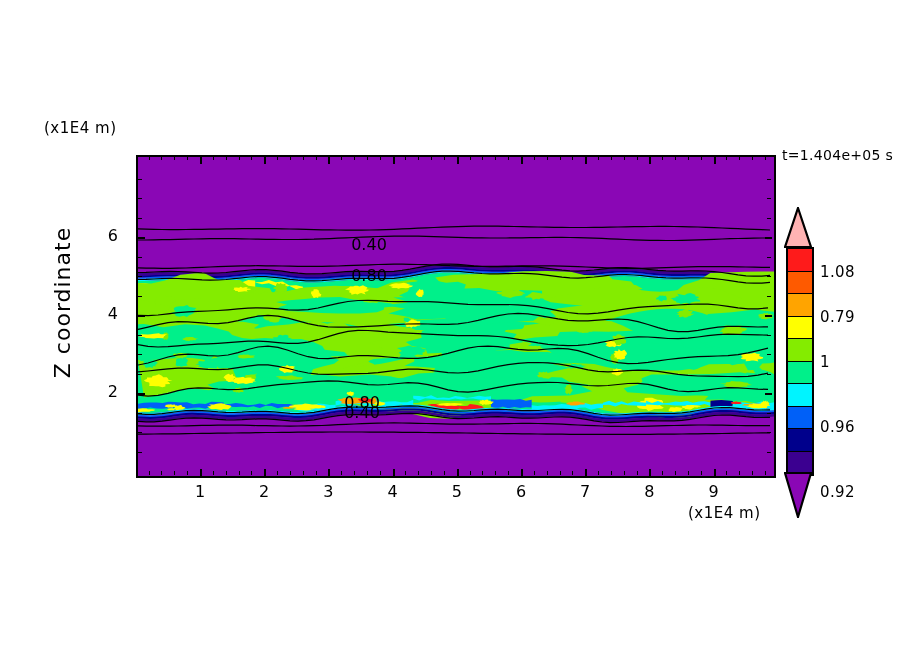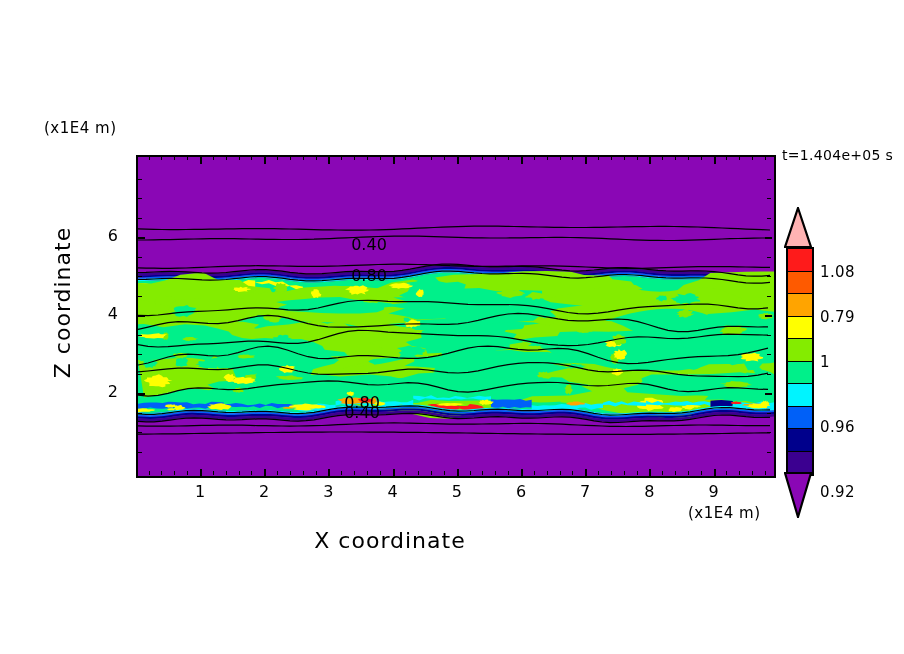--- a/index.html
+++ b/index.html
@@ -136,21 +136,20 @@
 </head>
 <body>
 
 <div id="root">
 
 
   <div class="unit-tl">(x1E4 m)</div>
   <div class="unit-br">(x1E4 m)</div>
   <div class="timestamp">t=1.404e+05 s</div>
 
-  <div class="xlabel">X coordinate</div>
   <div class="ylabel">Z coordinate</div>
 
   <div id="plot">
     <svg id="plotsvg" width="636" height="319" viewBox="0 0 636 319" xmlns="http://www.w3.org/2000/svg">
       <defs>
         <clipPath id="pclip">
             <rect x="0" y="0" width="636" height="319"></rect>
           </clipPath>
       </defs>
       <g clip-path="url(#pclip)" id="field-layers">

